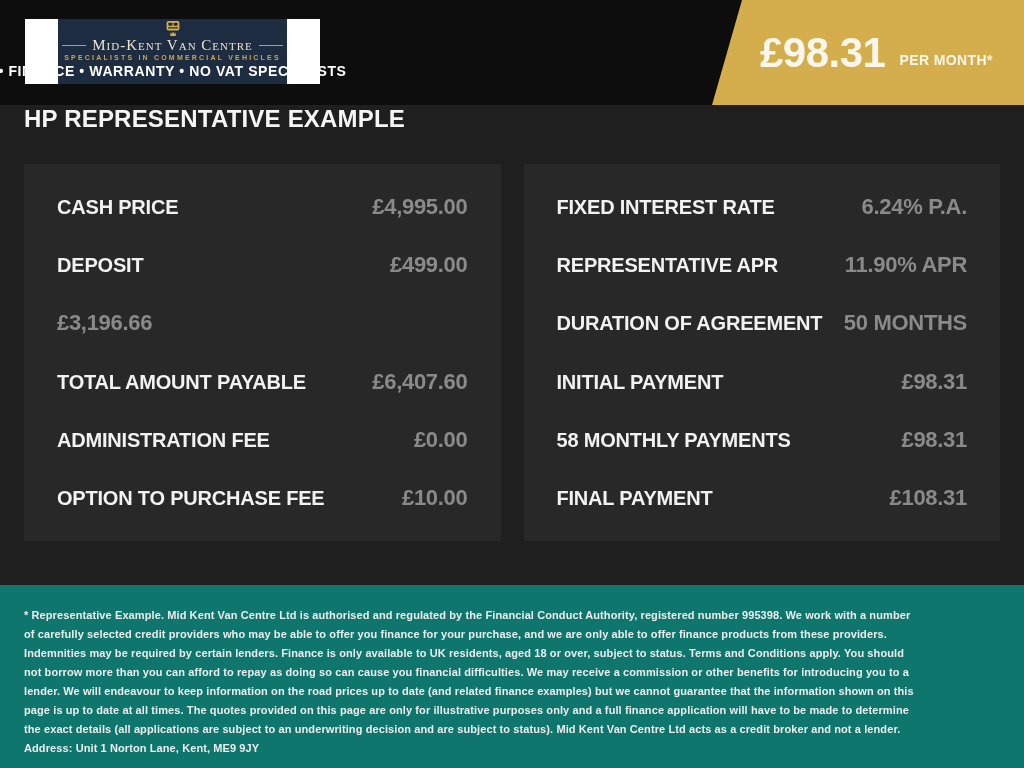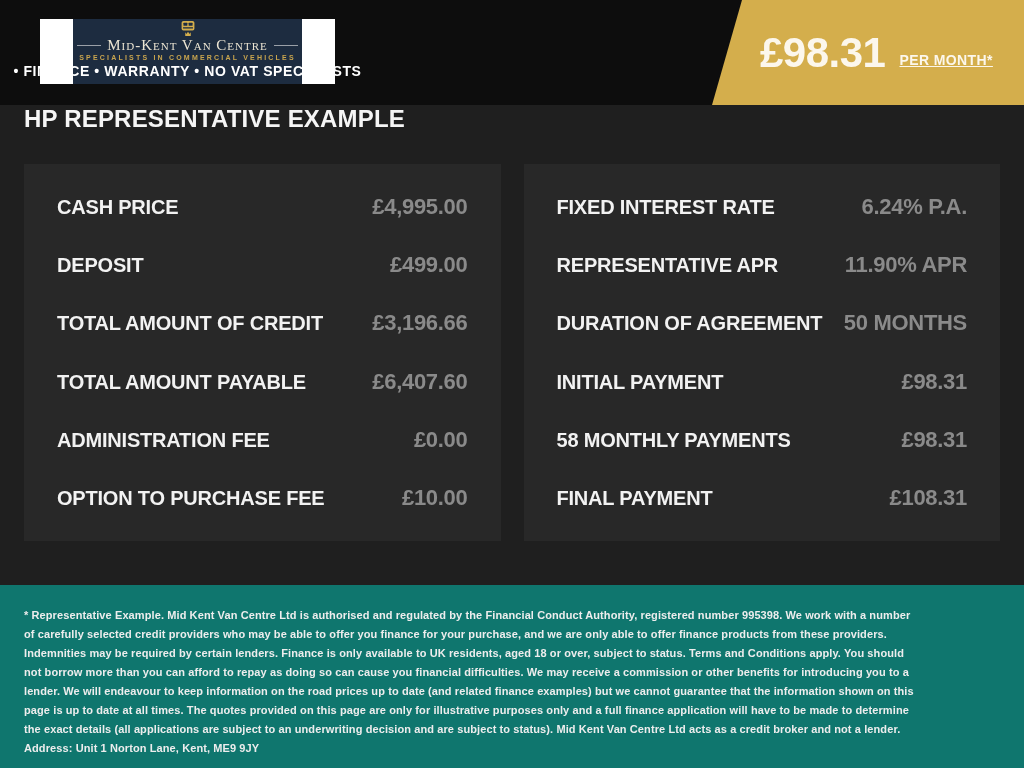--- a/index.html
+++ b/index.html
@@ -5,21 +5,21 @@
   * { margin: 0; padding: 0; box-sizing: border-box; }
   html, body { width: 1024px; height: 768px; overflow: hidden; }
   body { font-family: "Liberation Sans", sans-serif; background: #1f1f1f; }
 
   .page { width: 1024px; height: 768px; display: flex; flex-direction: column; }
 
   
   .topbar { position: relative; height: 105px; background: #0d0d0d; flex: 0 0 auto; }
 
   .logo-box {
-    position: absolute; left: 40px; top: 19px; width: 295px; height: 65px;
+    position: absolute; left: 25px; top: 19px; width: 295px; height: 65px;
     background: #ffffff; display: flex; justify-content: center; align-items: stretch;
   }
   .logo-inner {
     width: 229px; background: #1d2c40; display: flex; flex-direction: column;
     align-items: center; justify-content: center; padding: 2px 4px;
   }
   .logo-icon { display: block; margin-bottom: 1px; }
   .logo-title-row { display: flex; align-items: center; gap: 6px; width: 100%; justify-content: center; }
   .rule { display: block; height: 1px; background: #9aa0a8; flex: 1 1 auto; max-width: 34px; }
   .logo-title {
@@ -39,21 +39,21 @@
     position: absolute; right: 0; top: 0; width: 312px; height: 105px;
     background: #d4ae4c;
     clip-path: polygon(30px 0, 100% 0, 100% 100%, 0 100%);
     display: flex; align-items: center; padding-left: 48px;
   }
   .price-amount {
     font-size: 42px; font-weight: bold; color: #fcf7ec; letter-spacing: -0.5px; line-height: 1;
   }
   .price-period {
     font-size: 14px; font-weight: bold; color: #fcf7ec; margin-left: 14px; margin-top: 14px;
-    letter-spacing: 0.4px; line-height: 1; text-decoration: underline;
+    letter-spacing: 0.4px; line-height: 1;
   }
 
   
   main { flex: 0 0 auto; height: 480px; padding: 0 24px; background: #1f1f1f; }
   h1.page-title {
     font-size: 24px; font-weight: bold; color: #f5f5f5;
     letter-spacing: 0.2px;
   }
   .panels { display: flex; gap: 23px; margin-top: 31px; }
   .panel {
@@ -120,21 +120,20 @@
             <span class="label">CASH PRICE</span>
             <span class="value">£4,995.00</span>
           </div>
 
           <div class="row">
             <span class="label">DEPOSIT</span>
             <span class="value">£499.00</span>
           </div>
 
           <div class="row">
-            <span class="label">TOTAL AMOUNT OF CREDIT</span>
             <span class="value">£3,196.66</span>
           </div>
 
           <div class="row">
             <span class="label">TOTAL AMOUNT PAYABLE</span>
             <span class="value">£6,407.60</span>
           </div>
 
           <div class="row">
             <span class="label">ADMINISTRATION FEE</span>

